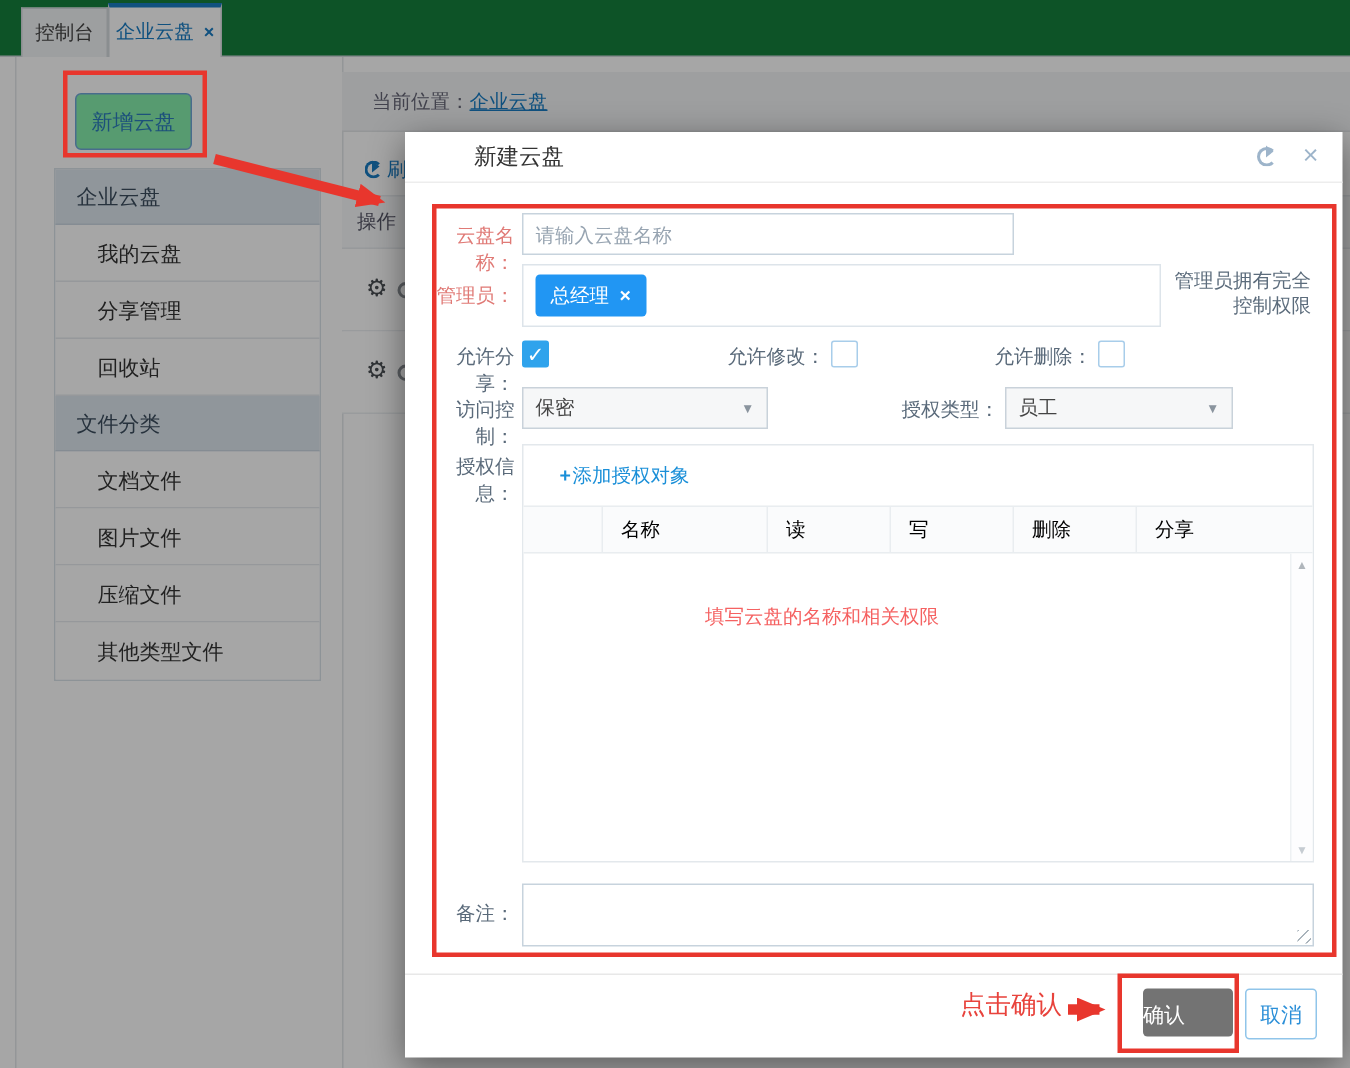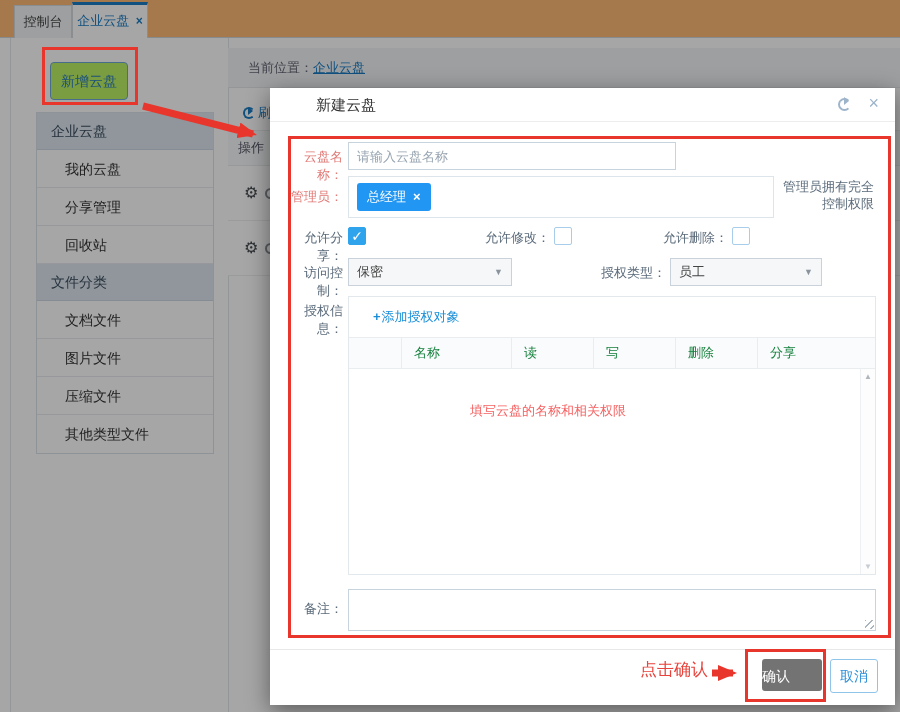--- a/index.html
+++ b/index.html
@@ -2,34 +2,34 @@
 <html><head>
 <meta charset="utf-8">
 <style>
   * { box-sizing: border-box; margin: 0; padding: 0; }
   html,body { width:900px; height:712px; }
   body { position:relative; overflow:hidden; background:#fff;
          font-family:"Liberation Sans","DejaVu Sans",sans-serif; font-size:13px; color:#333; }
 
   
   .tabbar { position:absolute; left:0; top:0; width:900px; height:38px;
-            background:#fdba74; border-bottom:1px solid #cfd6db; }
+            background:#15803d; border-bottom:1px solid #cfd6db; }
   .tab { position:absolute; text-align:center; font-size:13px; cursor:default; }
   .tab-inactive { left:14px; top:5px; width:58px; height:33px; background:#f2f4f6;
                   border:1px solid #d4dade; border-bottom:none; color:#444; line-height:31px; }
   .tab-active { left:72px; top:2px; width:76px; height:36px; background:#fff;
                 border:1px solid #d4dade; border-bottom:none; border-top:3px solid #1a7dc4;
                 color:#1a7dc4; line-height:31px; }
   .tab-close { font-weight:bold; font-size:12px; margin-left:3px; }
 
   .sb-edge { position:absolute; left:10px; top:38px; height:674px; border-left:1px solid #e4e7ea; }
   .main-edge { position:absolute; left:228px; top:38px; height:674px; border-left:1px solid #e2e6e9; }
 
   .new-disk-btn { position:absolute; left:50px; top:62px; width:78px; height:38px;
-                  background:#bef264; border:1px solid #6fa7d8; border-radius:4px;
+                  background:#86efac; border:1px solid #6fa7d8; border-radius:4px;
                   color:#2d7dbd; font-size:14px; line-height:36px; text-align:center; }
 
   .accordion { position:absolute; left:36px; top:112px; width:178px;
                border:1px solid #d9e2e9; background:#fff; }
   .acc-h { height:37px; line-height:37px; background:#dde7ef; color:#3c4d5e;
            font-size:14px; padding-left:14px; border-bottom:1px solid #ccd8e2; }
   .acc-i { height:38px; line-height:38px; background:#fff; color:#333;
            font-size:14px; padding-left:28px; border-bottom:1px solid #e6eaee; }
   .acc-i:last-child { border-bottom:none; }
 
@@ -96,21 +96,21 @@
          font-size:13px; line-height:26px; padding-left:8px; color:#444; }
   .sel-arrow { position:absolute; right:8px; top:0; font-size:9px; color:#8a949e; line-height:26px; }
 
   .auth-panel { position:absolute; left:78px; top:208px; width:528px; height:279px;
                 border:1px solid #e3e8ec; background:#fff; }
   .add-link { position:absolute; left:24px; top:11px; color:#1a8fd8; font-size:13px; }
   .add-plus { font-weight:bold; margin-right:1px; }
   .ph-row { position:absolute; left:0; top:40px; width:526px; height:32px;
             background:#fafbfc; border-top:1px solid #e9edf0; border-bottom:1px solid #e9edf0; }
   .ph-cell { position:absolute; top:0; height:30px; line-height:30px; padding-left:12px;
-             color:#15803d; font-size:13px; border-left:1px solid #e9edf0; }
+             color:#000000; font-size:13px; border-left:1px solid #e9edf0; }
   .vscroll { position:absolute; right:0; top:72px; width:15px; height:205px;
              border-left:1px solid #eef1f3; background:#fdfdfe; }
   .vs-up { position:absolute; top:3px; left:0; width:14px; text-align:center;
            font-size:8px; color:#b0b6bc; }
   .vs-down { position:absolute; bottom:3px; left:0; width:14px; text-align:center;
              font-size:8px; color:#c6ccd2; }
 
   .remark-area { position:absolute; left:78px; top:501px; width:528px; height:42px;
                  border:1px solid #c7d3dd; resize:none; font-family:inherit; font-size:13px;
                  padding:4px 6px; outline:none; }

